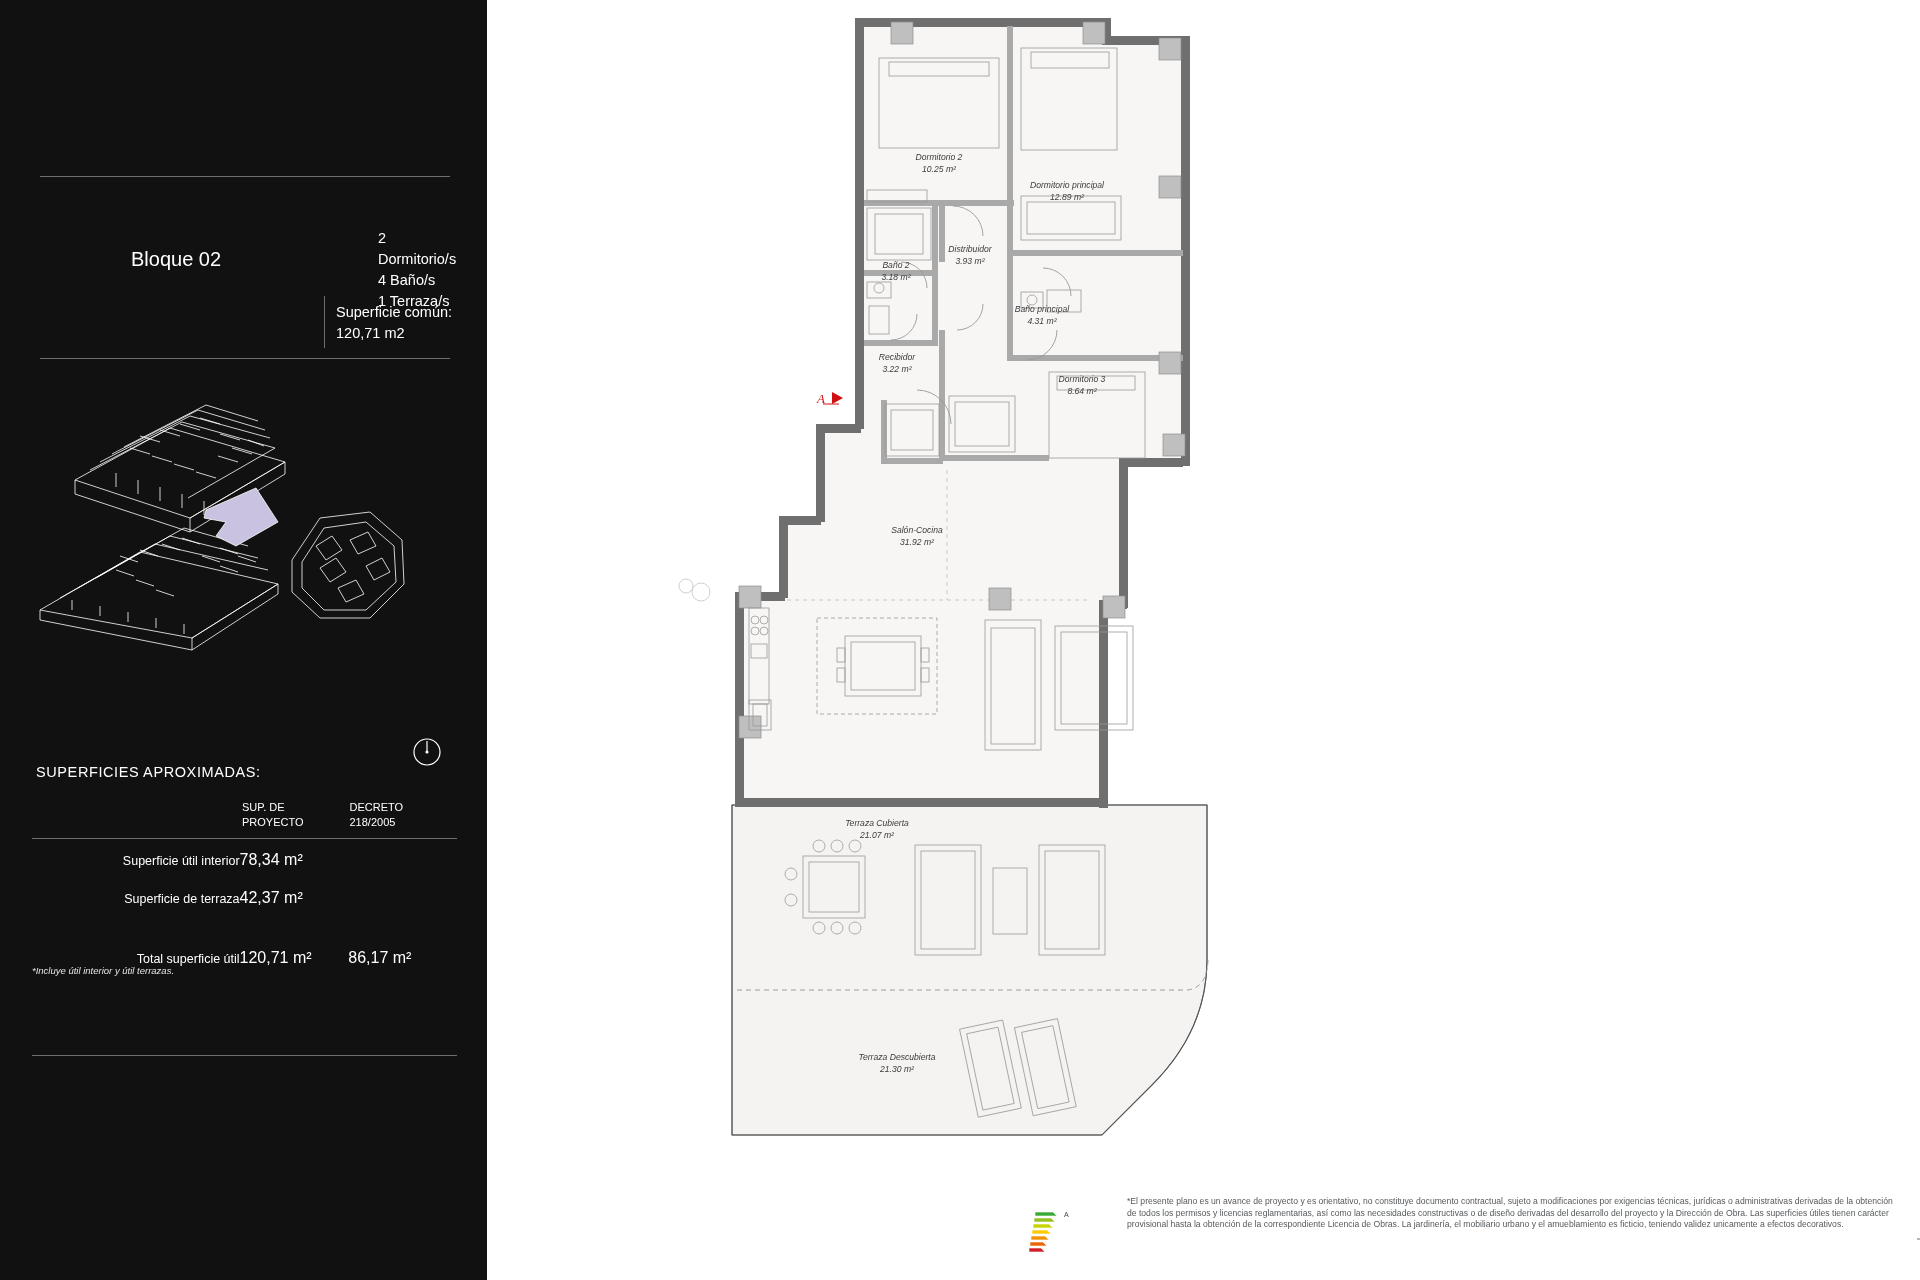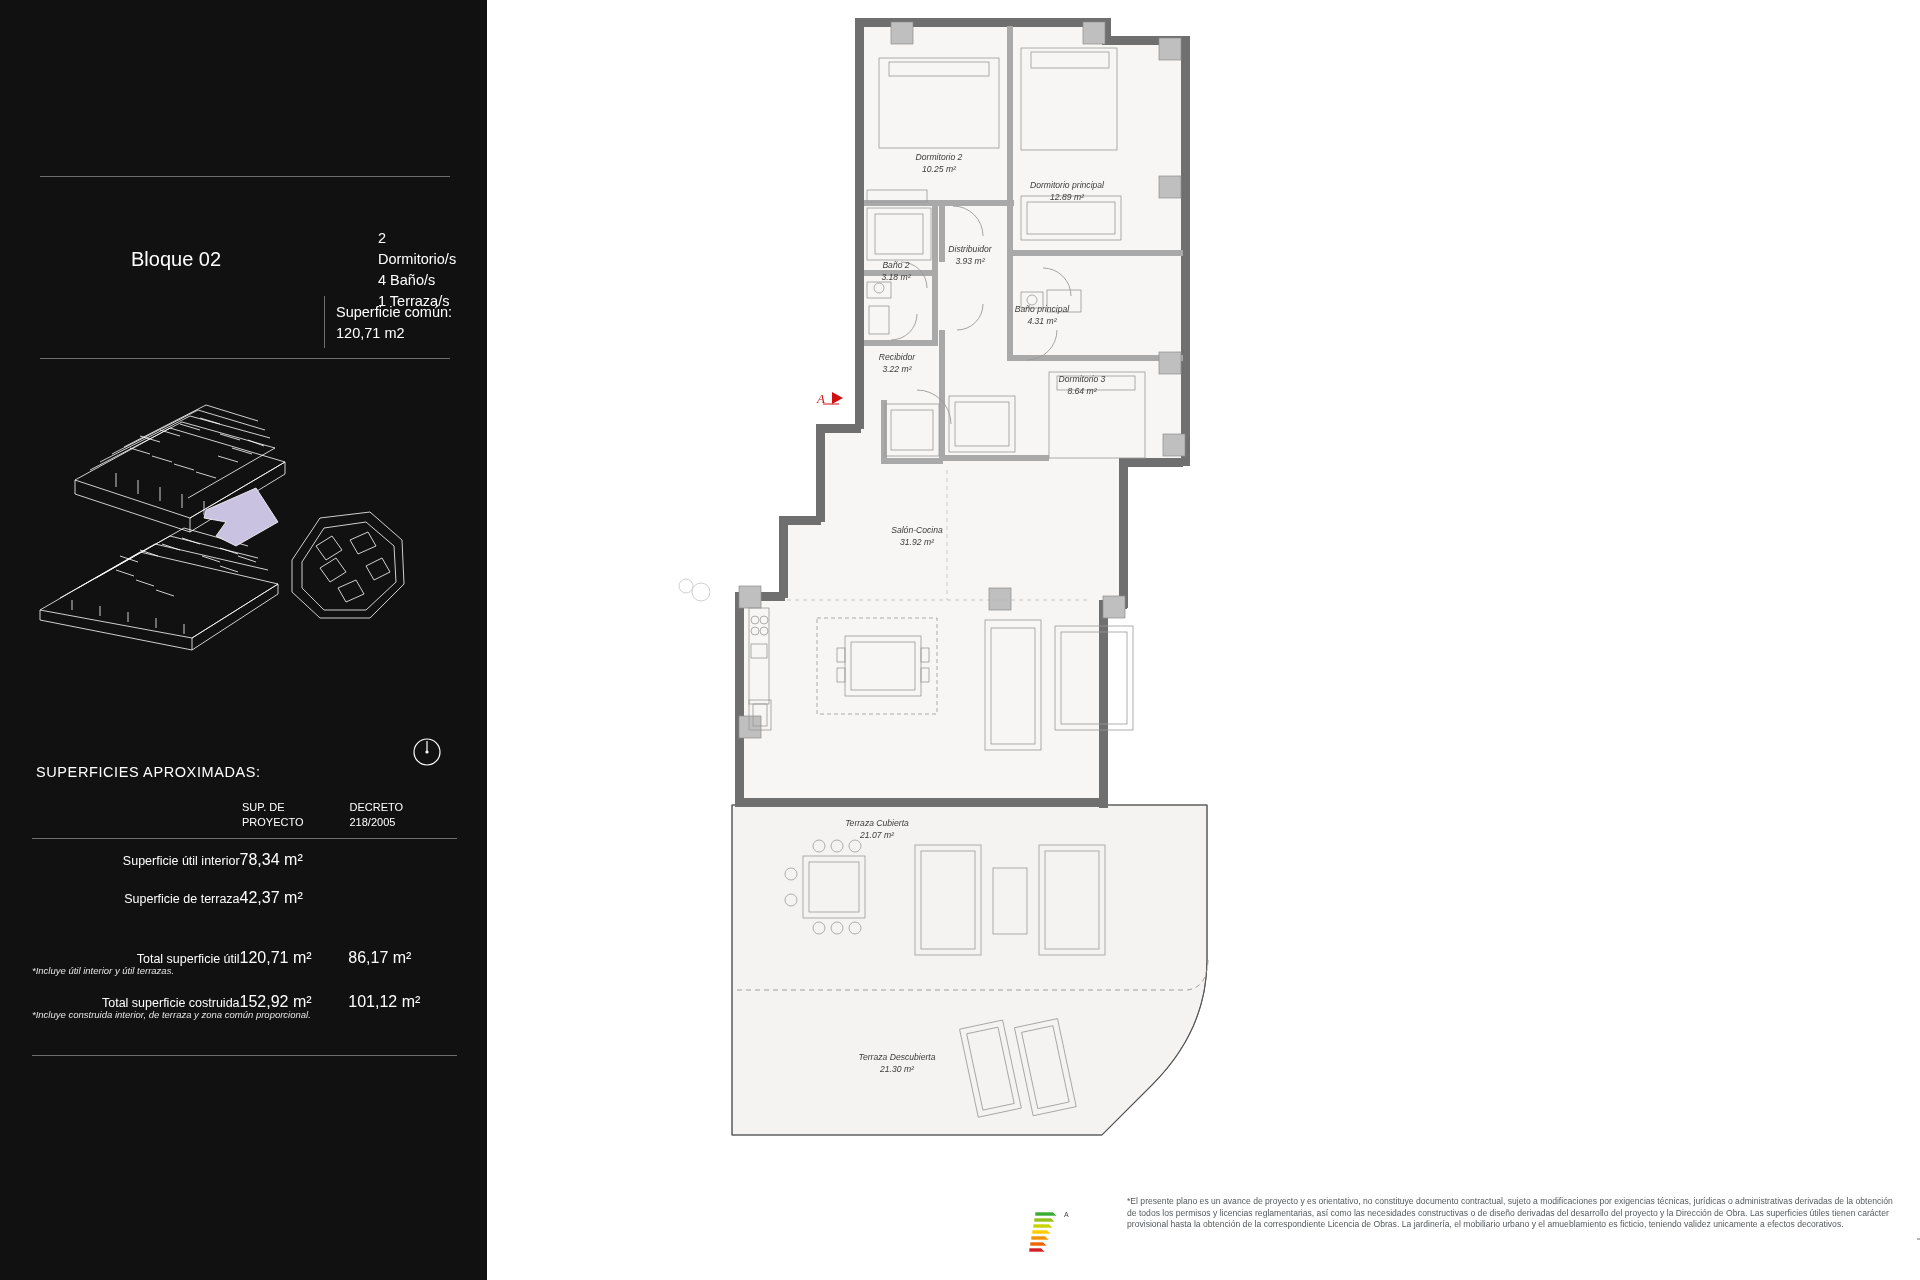--- a/index.html
+++ b/index.html
@@ -188,28 +188,20 @@
 
     <div class="rowgroup">
       <div class="row">
         <div class="label">Total superficie útil</div>
         <div class="v">120,71  m²</div>
         <div class="v">86,17  m²</div>
       </div>
       <div class="note">*Incluye útil interior y útil terrazas.</div>
     </div>
 
-    <div class="rowgroup">
-      <div class="row">
-        <div class="label">Total superficie costruida</div>
-        <div class="v">152,92  m²</div>
-        <div class="v">101,12  m²</div>
-      </div>
-      <div class="note">*Incluye construida interior, de terraza y zona común proporcional.</div>
-    </div>
   </div>
 
   <div class="rule" id="rule-bottom"></div>
 </div>
 
 <div id="plan">
 
   <svg id="plan-svg" width="1433" height="1280" viewBox="0 0 1433 1280">
 
     <path d="M245 805 L720 805 L720 960 Q720 1030 665 1085 L615 1135 L245 1135 Z" fill="#f4f3f1" stroke="#777777" stroke-width="1"></path>

